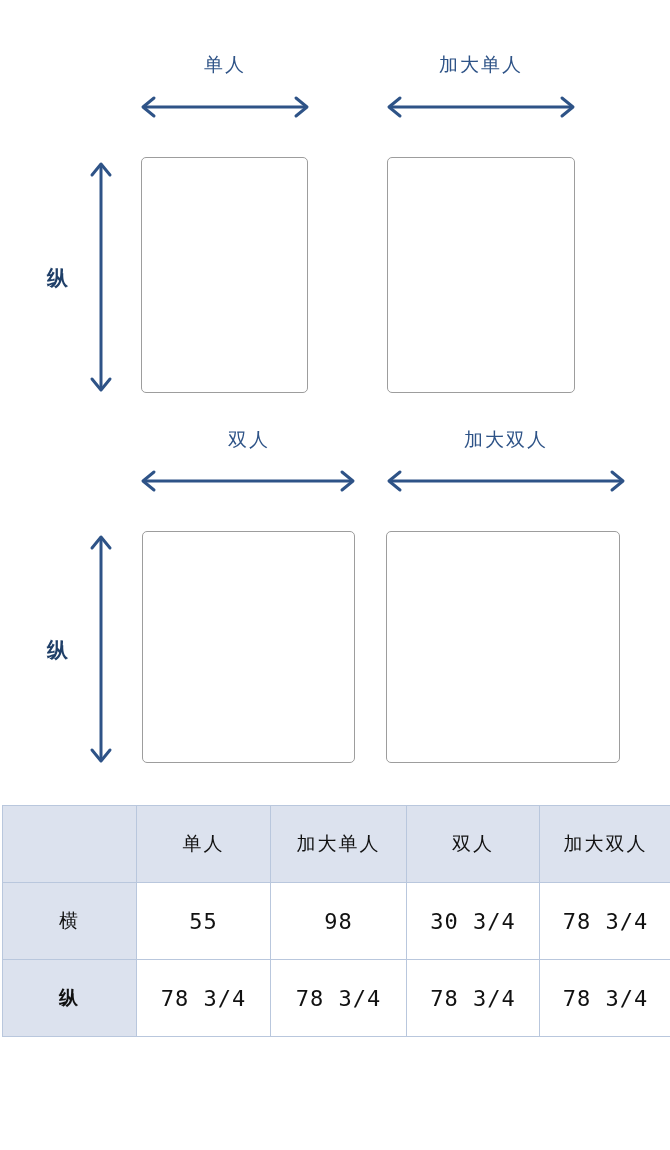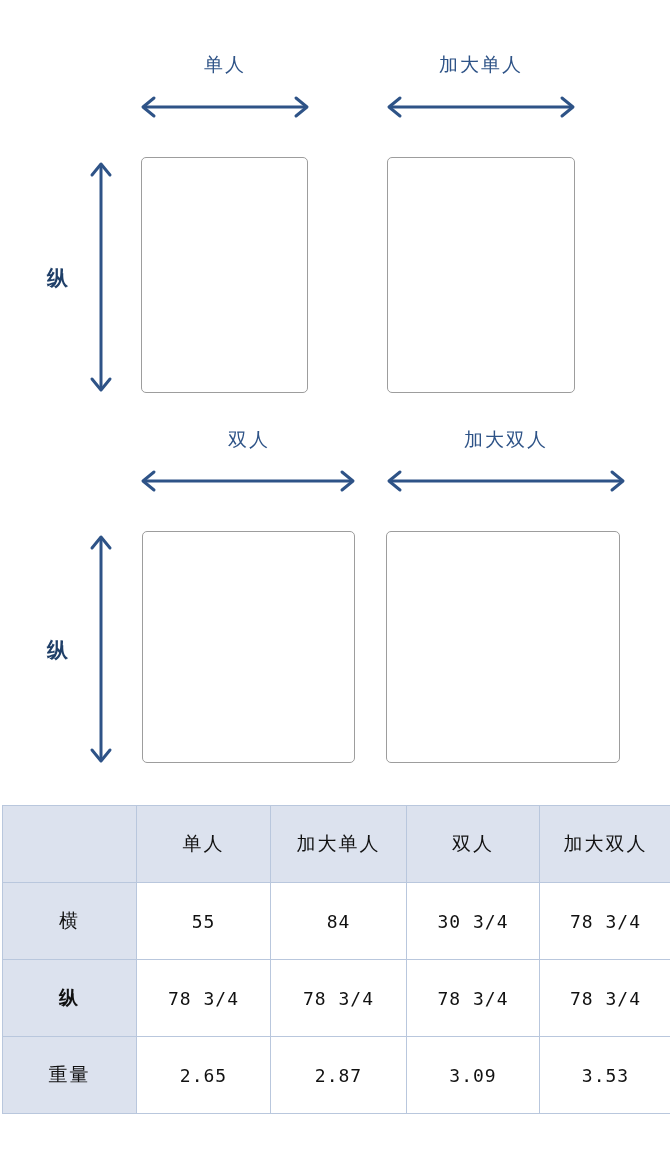--- a/index.html
+++ b/index.html
@@ -66,21 +66,21 @@
     letter-spacing:2px;
   }
   td.rowhdr{
     background:#dce2ee;
     letter-spacing:2px;
   }
   td.rowhdr.bold{font-weight:bold;}
   td.val{
     background:#ffffff;
     font-family:"DejaVu Sans Mono","Liberation Mono",monospace;
-    font-size:18px;
+    font-size:22px;
     letter-spacing:1px;
   }
 </style>
 </head>
 <body>
 
 <div class="diagram">
 
   <div class="abs size-label" style="left:140px;top:52px;width:170px;">单人</div>
 
@@ -144,36 +144,29 @@
         <td class="hdr" style="width:133px;"></td>
         <td class="hdr" style="width:133px;">单人</td>
         <td class="hdr" style="width:135px;">加大单人</td>
         <td class="hdr" style="width:132px;">双人</td>
         <td class="hdr" style="width:131px;">加大双人</td>
       </tr>
 
       <tr>
         <td class="rowhdr">横</td>
         <td class="val">55</td>
-        <td class="val">84</td>
+        <td class="val">98</td>
         <td class="val">30  3/4</td>
         <td class="val">78  3/4</td>
       </tr>
 
       <tr>
         <td class="rowhdr bold">纵</td>
         <td class="val">78  3/4</td>
         <td class="val">78  3/4</td>
         <td class="val">78  3/4</td>
         <td class="val">78  3/4</td>
       </tr>
 
-      <tr>
-        <td class="rowhdr">重量</td>
-        <td class="val">2.65</td>
-        <td class="val">2.87</td>
-        <td class="val">3.09</td>
-        <td class="val">3.53</td>
-      </tr>
     </tbody>
   </table>
 
 </div>
 
 </body></html>

